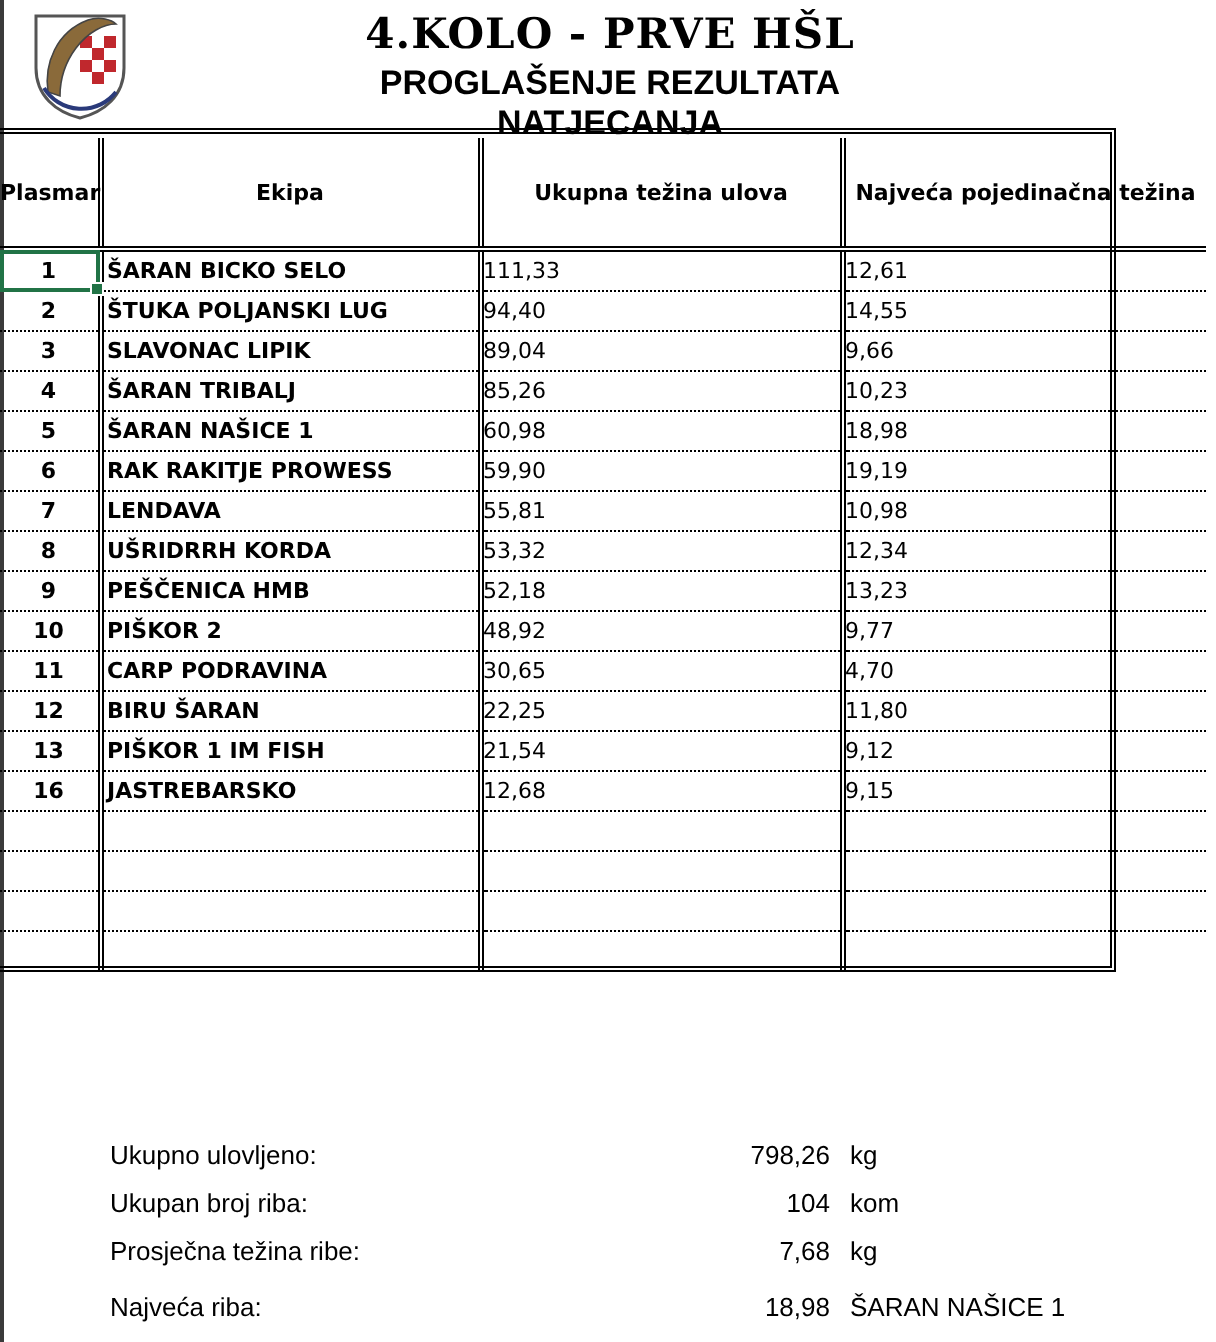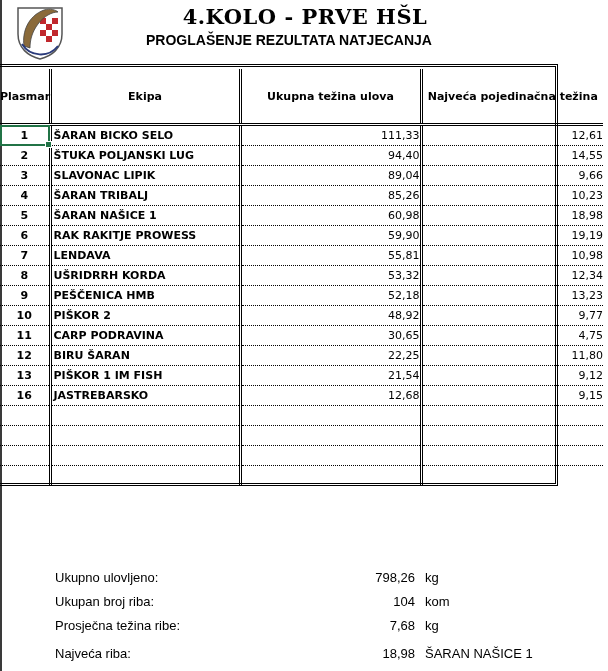--- a/index.html
+++ b/index.html
@@ -1,30 +1,30 @@
 <!DOCTYPE html>
 <html><head>
 <meta charset="utf-8">
 <style>
   html, body { margin: 0; padding: 0; background: #ffffff; }
   body { width: 608px; height: 671px; position: relative; overflow: hidden; font-family: "Liberation Sans", sans-serif; color: #000; }
   .left-rule { position: absolute; left: 0; top: 0; width: 2px; height: 671px; background: #3a3a3a; }
   .logo { position: absolute; left: 14px; top: 4px; width: 52px; height: 56px; }
   .title { position: absolute; left: 150px; width: 310px; top: 4px; text-align: center; font-family: "DejaVu Serif", serif; font-weight: bold; font-size: 21px; letter-spacing: 0.5px; }
-  .subtitle { position: absolute; left: 124px; width: 330px; top: 32px; text-align: center; font-family: "Liberation Sans", sans-serif; font-weight: bold; font-size: 14px; }
+  .subtitle { position: absolute; left: 140px; width: 330px; top: 32px; text-align: center; font-family: "Liberation Sans", sans-serif; font-weight: bold; font-size: 17px; }
 
   .table-wrap { position: absolute; left: 0; top: 64px; width: 558px; height: 422px; border-top: 3px double #000; border-bottom: 3px double #000; border-right: 3px double #000; box-sizing: border-box; }
   table { border-collapse: collapse; position: absolute; left: 0; top: 2px; width: 603px; table-layout: fixed; font-family: "DejaVu Sans", sans-serif; }
   col.c1 { width: 50px; } col.c2 { width: 190px; } col.c3 { width: 181px; } col.c4 { width: 182px; }
   th { height: 54px; font-weight: bold; font-size: 11px; text-align: center; vertical-align: middle; border-bottom: 3px double #000; padding: 0; }
   td { height: 19px; font-size: 11px; padding: 0; border-bottom: 1px dotted #000; }
   th + th, td + td { border-left: 3px double #000; text-align: center; }
   td.rank { text-align: center; font-weight: bold; }
   td.team { text-align: left; padding-left: 2px; font-weight: bold; }
-  td.num { text-align: right; }
+  td.num { text-align: left; }
   tr.blank td { height: 19px; }
   tr.last td { border-bottom: none; }
   td.selected { outline: 2px solid #217346; outline-offset: -2px; position: relative; }
   .fill-handle { position: absolute; right: -3px; bottom: -3px; width: 5px; height: 5px; background: #217346; border: 1px solid #fff; }
 
   .summary { position: absolute; left: 55px; top: 570px; width: 540px; font-family: "Liberation Sans", sans-serif; font-size: 13px; }
   .srow { position: relative; height: 24px; }
   .slabel { position: absolute; left: 0; top: 0; }
   .svalue { position: absolute; right: 180px; top: 0; text-align: left; }
   .sunit { position: absolute; left: 370px; top: 0; }
@@ -130,21 +130,21 @@
         <tr>
           <td class="rank">10</td>
           <td class="team">PIŠKOR 2</td>
           <td class="num">48,92</td>
           <td class="num">9,77</td>
         </tr>
         <tr>
           <td class="rank">11</td>
           <td class="team">CARP PODRAVINA</td>
           <td class="num">30,65</td>
-          <td class="num">4,75</td>
+          <td class="num">4,70</td>
         </tr>
         <tr>
           <td class="rank">12</td>
           <td class="team">BIRU ŠARAN</td>
           <td class="num">22,25</td>
           <td class="num">11,80</td>
         </tr>
         <tr>
           <td class="rank">13</td>
           <td class="team">PIŠKOR 1 IM FISH</td>

